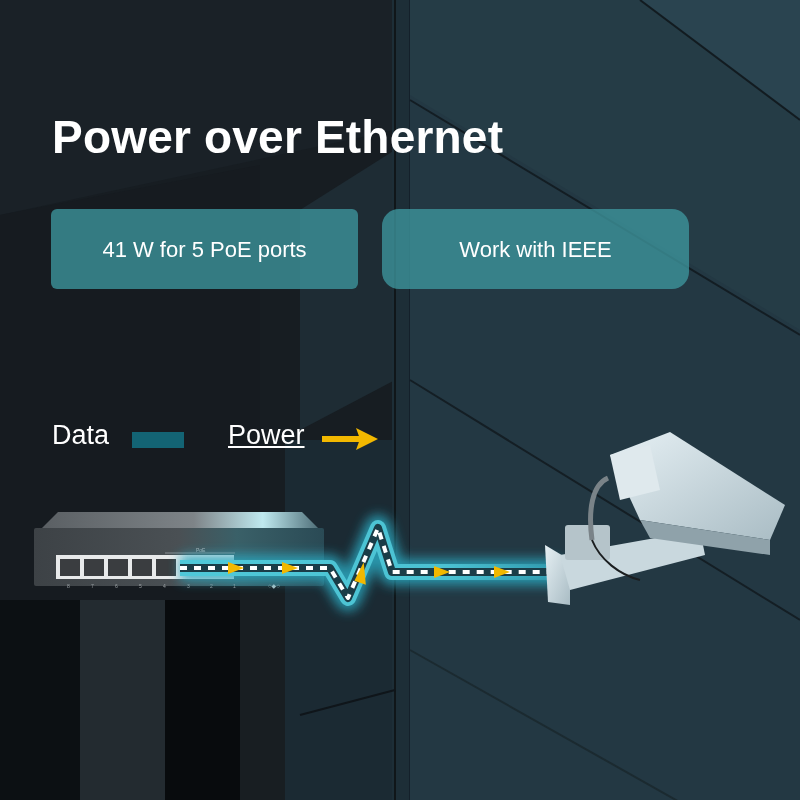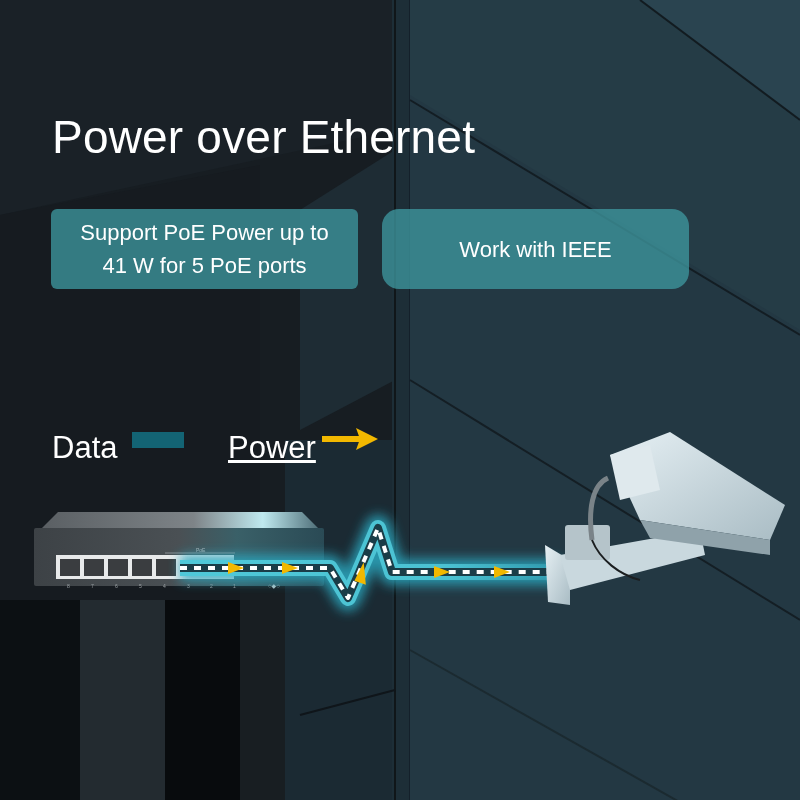--- a/index.html
+++ b/index.html
@@ -1,27 +1,27 @@
 <!DOCTYPE html>
 <html><head>
 <meta charset="utf-8">
 <style>
   html,body{margin:0;padding:0;}
   body{width:800px;height:800px;overflow:hidden;background:#1b2329;font-family:"Liberation Sans",sans-serif;}
   .stage{position:relative;width:800px;height:800px;overflow:hidden;
     background:linear-gradient(90deg,#171d22 0%,#1c252b 35%,#1f2e36 50%,#233842 70%,#263d47 100%);}
   .wall-svg{position:absolute;left:0;top:0;width:800px;height:800px;}
-  .title{position:absolute;left:52px;top:110px;color:#fff;font-size:46px;font-weight:normal;letter-spacing:0.2px;margin:0;}
+  .title{position:absolute;left:52px;top:110px;color:#fff;font-size:46px;font-weight:bold;letter-spacing:0.2px;margin:0;}
   .card{position:absolute;top:209px;height:80px;border-radius:6px;background:rgba(62,150,158,0.78);
     color:#fff;font-size:22px;line-height:33px;text-align:center;display:flex;align-items:center;justify-content:center;box-sizing:border-box;padding:0 8px;}
   .card span{display:block;}
   .card1{left:51px;width:307px;}
   .card2{left:382px;width:307px;border-radius:17px;}
   .legend{position:absolute;top:420px;left:52px;height:40px;}
-  .legend-label{position:absolute;color:#fff;font-size:31px;top:10px;white-space:nowrap;}
+  .legend-label{position:absolute;color:#fff;font-size:27px;top:0;white-space:nowrap;}
   .data-label{left:0;}
   .data-swatch{position:absolute;left:80px;top:12px;width:52px;height:16px;background:#136474;}
   .power-label{left:176px;text-decoration:underline;}
   .power-arrow{position:absolute;left:270px;top:8px;width:56px;height:22px;}
   .scene{position:absolute;left:0;top:0;width:800px;height:800px;}
 </style>
 </head>
 <body>
 
 <div class="stage">
@@ -46,21 +46,20 @@
     <line x1="410" y1="100" x2="800" y2="335" stroke="#131d23" stroke-width="2"></line>
     <line x1="410" y1="380" x2="800" y2="620" stroke="#141e24" stroke-width="2"></line>
     <line x1="410" y1="650" x2="800" y2="870" stroke="#1b2a30" stroke-width="2"></line>
     <line x1="300" y1="715" x2="395" y2="690" stroke="#0f151a" stroke-width="2"></line>
   </svg>
 
   <h1 class="title">Power over Ethernet</h1>
 
   <div class="card card1">
     <div>
-      <span>Support PoE Power up to</span>
       <span>41 W for 5 PoE ports</span>
     </div>
   </div>
   <div class="card card2">
     <div>
       <span>Work with IEEE</span>
     </div>
   </div>
 
   <div class="legend">

